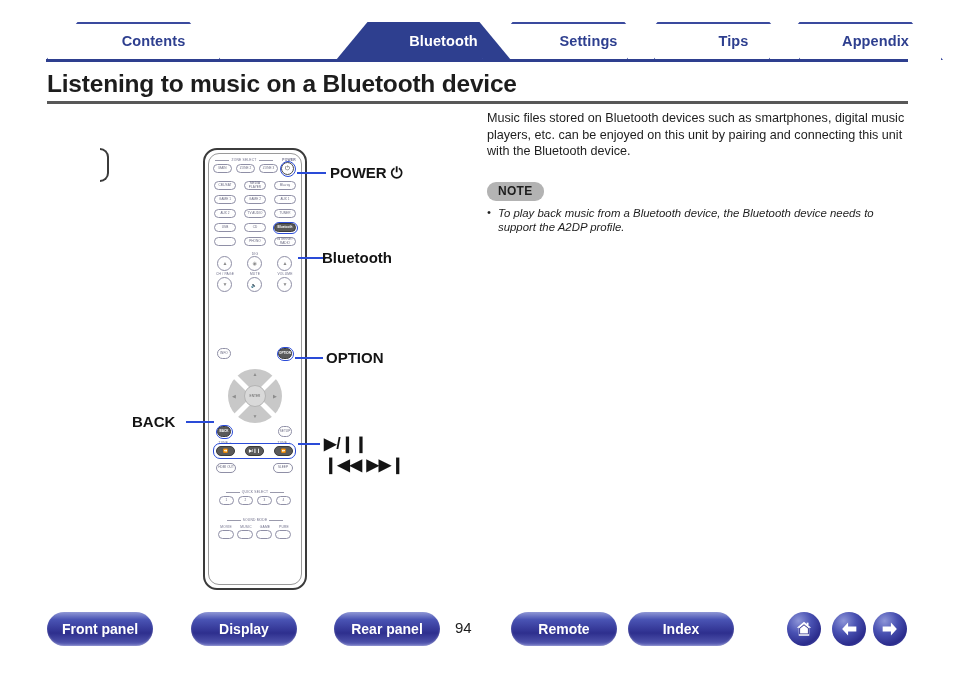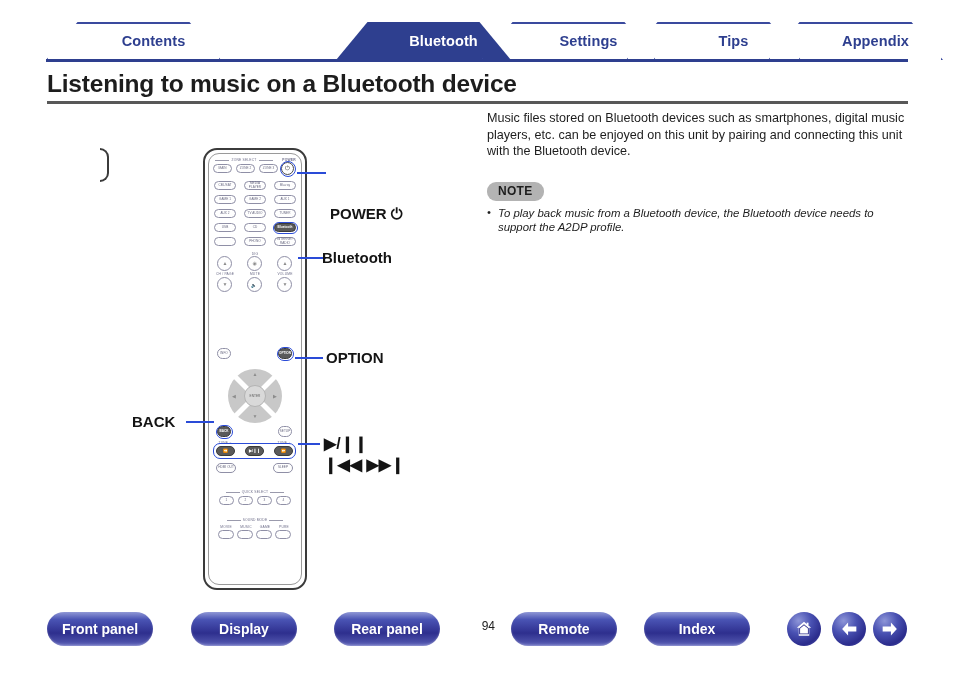--- a/index.html
+++ b/index.html
@@ -248,22 +248,22 @@
     display: flex; align-items: center; justify-content: center;
     color: #ffffff;
     font-size: 14px;
     font-weight: bold;
     box-shadow: inset 0 -1px 2px rgba(255,255,255,0.25);
   }
   #pagenum {
     position: absolute;
     left: 455px; top: 7px;
     width: 40px;
-    text-align: right;
-    font-size: 12px;
+    text-align: left;
+    font-size: 15px;
     color: #1d1d1d;
   }
   .circ {
     position: absolute;
     top: 0;
     width: 34px; height: 34px;
     border-radius: 50%;
     background: radial-gradient(circle at 34% 26%, #8d95d8 0%, #4951b2 38%, #2b2c8c 72%, #5a5fb8 100%);
     display: flex; align-items: center; justify-content: center;
   }
@@ -434,21 +434,21 @@
     <div class="sechdr" style="left:71px; top:377px; width:20px;">
       <span>PURE</span>
     </div>
     <div class="btn nolabel" style="left:15px; top:382px; width:16px; height:9px;"></div>
     <div class="btn nolabel" style="left:34px; top:382px; width:16px; height:9px;"></div>
     <div class="btn nolabel" style="left:53px; top:382px; width:16px; height:9px;"></div>
     <div class="btn nolabel" style="left:72px; top:382px; width:16px; height:9px;"></div>
   </div>
 
   <div class="leader" style="left:297px; top:172px; width:29px;"></div>
-  <div class="callout" style="left:330px; top:164px;margin-top:41px;">POWER ⏻</div>
+  <div class="callout" style="left:330px; top:164px;">POWER ⏻</div>
 
   <div class="leader" style="left:298px; top:257px; width:28px;"></div>
   <div class="callout" style="left:322px; top:249px;">Bluetooth</div>
 
   <div class="leader" style="left:295px; top:357px; width:28px;"></div>
   <div class="callout" style="left:326px; top:349px;">OPTION</div>
 
   <div class="leader" style="left:186px; top:421px; width:28px;"></div>
   <div class="callout" style="left:132px; top:413px;">BACK</div>
 
@@ -465,21 +465,21 @@
     </div>
     <div class="pill" style="left:334px; width:106px;">
       <span>Rear panel</span>
     </div>
 
     <div id="pagenum">94</div>
 
     <div class="pill" style="left:511px; width:106px;">
       <span>Remote</span>
     </div>
-    <div class="pill" style="left:644px; width:106px;">
+    <div class="pill" style="left:628px; width:106px;">
       <span>Index</span>
     </div>
 
     <div class="circ" style="left:787px;">
       <svg width="20" height="20" viewBox="0 0 24 24" aria-hidden="true">
         <path d="M12 3.2 3.4 10.4h2.3V20h12.6v-9.6h2.3L12 3.2z" fill="#ffffff"></path>
         <rect x="15.2" y="4.4" width="2.2" height="3.2" fill="#ffffff"></rect>
         <path d="M12 6.2 6.2 11v7.2h11.6V11L12 6.2z" fill="#2b2c8c"></path>
         <path d="M12 7.4 7.3 11.4v6h9.4v-6L12 7.4z" fill="#ffffff"></path>
       </svg>

